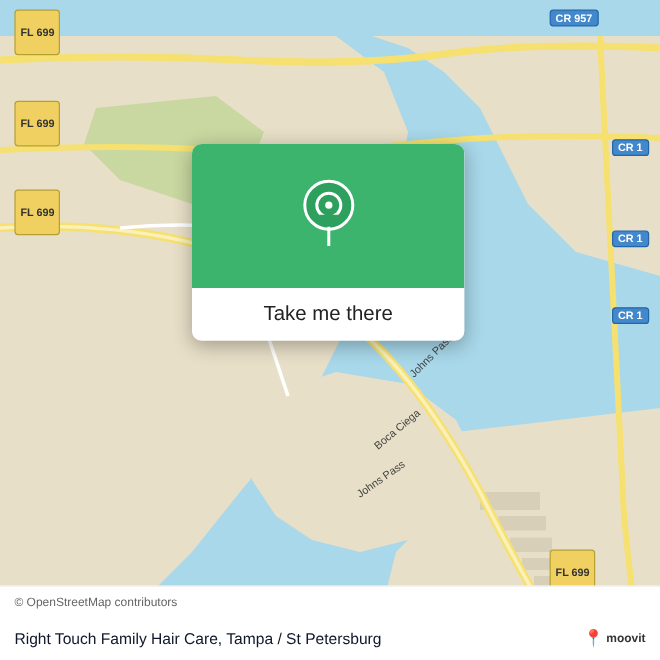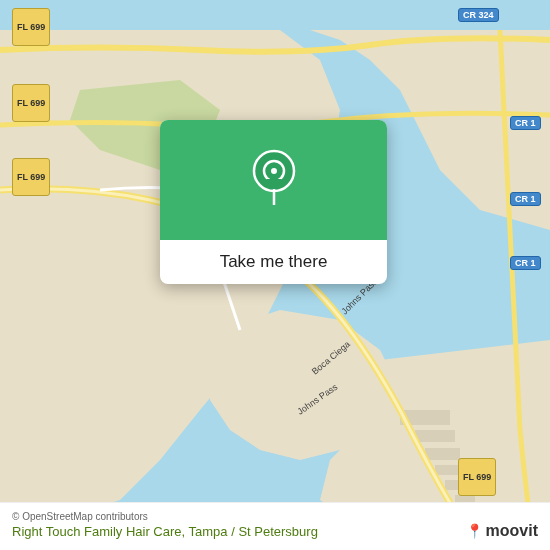--- a/index.html
+++ b/index.html
@@ -58,43 +58,43 @@
       left: 0;
       width: 100%;
       background: white;
       padding: 8px 12px 10px 12px;
       border-top: 1px solid #eee;
     }
 
     .copyright-text {
       font-size: 10px;
       color: #666;
-      margin-bottom: 0;
+      margin-bottom: 16px;
     }
 
     .business-info {
       display: flex;
       align-items: center;
       justify-content: space-between;
     }
 
     .business-name {
       font-size: 13px;
-      color: #4d7c0f;
+      color: #0f172a;
       font-weight: 400;
     }
 
     .moovit-logo {
       display: flex;
       align-items: center;
       gap: 2px;
     }
 
     .moovit-text {
-      font-size: 16px;
+      font-size: 10px;
       font-weight: bold;
       color: #333;
     }
 
     
     svg.map-svg {
       position: absolute;
       top: 0; left: 0;
       width: 100%; height: 100%;
     }
@@ -173,21 +173,21 @@
   <div class="highway-shield" style="left:12px; top:84px;">
     <span>FL 699</span>
   </div>
   <div class="highway-shield" style="left:12px; top:158px;">
     <span>FL 699</span>
   </div>
   <div class="highway-shield" style="left:458px; top:458px;">
     <span>FL 699</span>
   </div>
   <div class="highway-shield-blue" style="left:458px; top:8px;">
-    <span>CR 324</span>
+    <span>CR 957</span>
   </div>
   <div class="highway-shield-blue" style="left:510px; top:116px;">
     <span>CR 1</span>
   </div>
   <div class="highway-shield-blue" style="left:510px; top:192px;">
     <span>CR 1</span>
   </div>
   <div class="highway-shield-blue" style="left:510px; top:256px;">
     <span>CR 1</span>
   </div>

